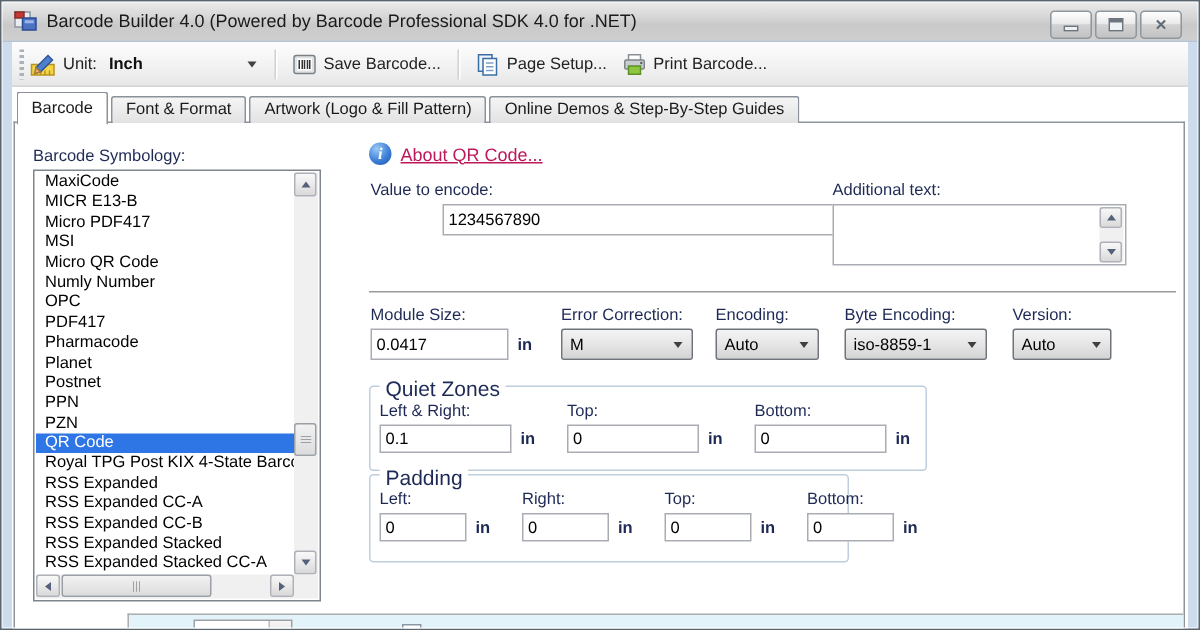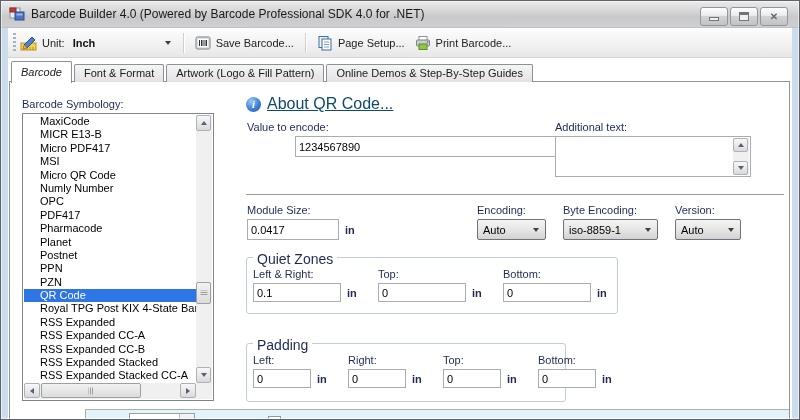--- a/index.html
+++ b/index.html
@@ -31,49 +31,49 @@
   .tb-sep{width:1px;height:20px;background:#d0d0d0;margin:0 6px;box-shadow:1px 0 0 #fff;}
   .tb-btn{display:flex;align-items:center;gap:5px;padding:2px 5px;border-radius:2px;font-size:11px;color:#222;white-space:nowrap;}
   .cmb-arrow{width:0;height:0;border-left:3.5px solid transparent;border-right:3.5px solid transparent;border-top:4px solid #404040;}
 
   
   .client{position:absolute;left:7px;right:7px;top:57px;bottom:0;background:#ffffff;}
   .tabstrip{position:absolute;left:3px;top:2px;height:22px;display:flex;align-items:flex-end;z-index:3;}
   .tab{height:18px;line-height:17px;padding:0 9px;font-size:11px;color:#1a1a1a;
     border:1px solid #8b919a;border-bottom:none;border-radius:2px 2px 0 0;margin-right:2px;
     background:linear-gradient(180deg,#f5f5f5,#e2e2e2);white-space:nowrap;}
-  .tab.active{height:22px;line-height:21px;background:#ffffff;position:relative;margin-bottom:-1px;z-index:4;font-style:italic;}
+  .tab.active{height:22px;line-height:21px;background:#ffffff;position:relative;margin-bottom:-1px;z-index:4;}
   .tabpage{position:absolute;left:1px;right:2px;top:23px;bottom:0;background:#fff;border:1px solid #8e959c;border-bottom:none;}
 
   
   .lbl{position:absolute;font-size:11px;color:#1e2a55;white-space:nowrap;}
   .listbox{position:absolute;left:12px;top:31px;width:192px;height:288px;border:1px solid #7f858c;background:#fff;overflow:hidden;}
   .lb-items{position:absolute;left:1px;top:1px;right:17px;bottom:17px;overflow:hidden;}
-  .lbitem{height:13.4px;line-height:13px;font-size:11px;color:#000;padding-left:16px;white-space:nowrap;overflow:hidden;}
+  .lbitem{height:13.4px;line-height:13px;font-size:11px;color:#000;padding-left:6px;white-space:nowrap;overflow:hidden;}
   .lbitem.sel{background:#2e75e5;color:#fff;}
   .sbtn{position:absolute;border:1px solid #aeb2b8;border-radius:2px;
     background:linear-gradient(180deg,#f8f8f8,#e8e8e8 55%,#d9d9d9);display:flex;align-items:center;justify-content:center;}
   .vsb{position:absolute;top:1px;right:1px;width:16px;bottom:17px;background:#f0f0f0;}
   .hsb{position:absolute;left:1px;bottom:1px;height:16px;right:17px;background:#f0f0f0;}
   .sb-corner{position:absolute;right:1px;bottom:1px;width:16px;height:16px;background:#f0f0f0;}
   .thumb{position:absolute;border:1px solid #9aa0a6;border-radius:2px;
     background:linear-gradient(180deg,#f2f2f2,#dcdcdc);}
   .thumb .gripline{position:absolute;left:50%;top:50%;transform:translate(-50%,-50%);}
   .tri-up{width:0;height:0;border-left:3.5px solid transparent;border-right:3.5px solid transparent;border-bottom:4.5px solid #54617b;}
   .tri-dn{width:0;height:0;border-left:3.5px solid transparent;border-right:3.5px solid transparent;border-top:4.5px solid #54617b;}
   .tri-lf{width:0;height:0;border-top:3.5px solid transparent;border-bottom:3.5px solid transparent;border-right:4.5px solid #54617b;}
   .tri-rt{width:0;height:0;border-top:3.5px solid transparent;border-bottom:3.5px solid transparent;border-left:4.5px solid #54617b;}
 
   
   .about{position:absolute;left:236px;top:13px;display:flex;align-items:center;gap:6px;}
   .info-ic{width:15px;height:15px;border-radius:50%;
     background:radial-gradient(circle at 35% 28%,#9cc9f5,#3d7fd8 55%,#1c55a8);
     color:#fff;font-family:"Liberation Serif",serif;font-style:italic;font-weight:bold;font-size:11px;
     display:flex;align-items:center;justify-content:center;}
-  .about a{font-size:16px;color:#0c4a6e;text-decoration:underline;}
+  .about a{font-size:12px;color:#be185d;text-decoration:underline;}
   .textbox{height:21px;border:1px solid #a9adb3;font-size:11px;font-family:"Liberation Sans",sans-serif;padding:0 3px;color:#000;background:#fff;}
   .multibox{position:absolute;border:1px solid #a9adb3;background:#fff;}
   .mb-sb{position:absolute;top:1px;right:1px;bottom:1px;width:16px;background:#f0f0f0;}
   .cbox{width:13px;height:13px;border:1px solid #8a97a5;background:linear-gradient(180deg,#f6fafd,#dcE8f4);
     display:flex;align-items:center;justify-content:center;}
   .cb-row{position:absolute;display:flex;align-items:center;gap:6px;}
   .cb-row .cb-label{font-size:11px;color:#1e2a55;}
   .hsep{position:absolute;height:1px;background:#9b9b9b;}
   .param{position:absolute;top:122px;}
   .flabel{font-size:11px;color:#1e2a55;margin-bottom:3px;white-space:nowrap;}
@@ -267,20 +267,29 @@
 
       <div class="hsep" style="left:236px;top:112px;width:538px;"></div>
 
       <div class="param" style="left:237px;">
         <div class="flabel">Module Size:</div>
         <div class="prow">
           <input class="textbox" style="width: 92px;" value="0.0417">
           <span class="unit">in</span>
         </div>
       </div>
+      <div class="param" style="left:364px;">
+        <div class="flabel">Error Correction:</div>
+        <div class="prow">
+          <div class="combo" style="width:88px;">
+            <span>M</span>
+            <span class="cmb-arrow"></span>
+          </div>
+        </div>
+      </div>
       <div class="param" style="left:467px;">
         <div class="flabel">Encoding:</div>
         <div class="prow">
           <div class="combo" style="width:69px;">
             <span>Auto</span>
             <span class="cmb-arrow"></span>
           </div>
         </div>
       </div>
       <div class="param" style="left:553px;">
@@ -321,21 +330,21 @@
             </div>
             <div class="gfield" style="left: 256px;">
               <div class="flabel">Bottom:</div>
               <div class="prow">
                 <input class="textbox" value="0" style="width: 88px; height: 19px;">
                 <span class="unit">in</span>
               </div>
             </div>
           </div>
       </div>
-      <div class="groupbox" style="left:236px;top:261px;width:320px;height:59px;">
+      <div class="groupbox" style="left:236px;top:234px;width:320px;height:59px;">
         <span class="gb-title">Padding</span>
         <div id="pad-fields">
             <div class="gfield" style="left: 6px;">
               <div class="flabel">Left:</div>
               <div class="prow">
                 <input class="textbox" value="0" style="width: 58px; height: 19px;">
                 <span class="unit">in</span>
               </div>
             </div>
             <div class="gfield" style="left: 101px;">

